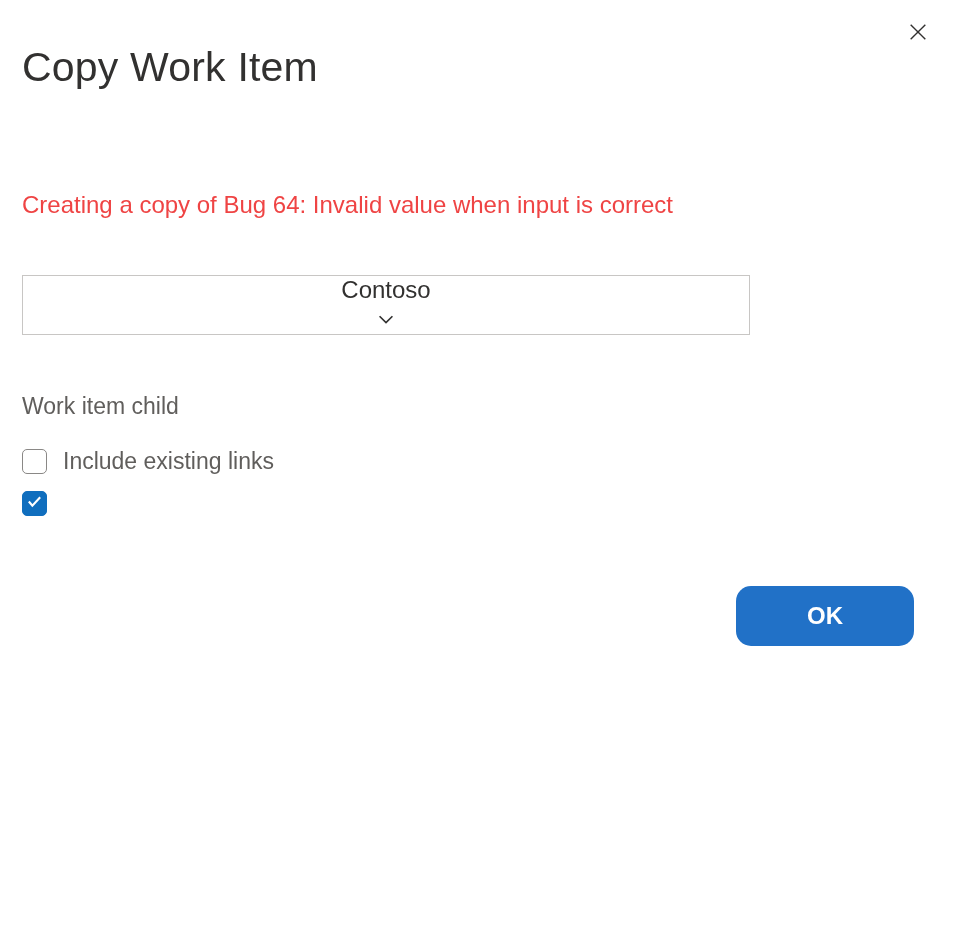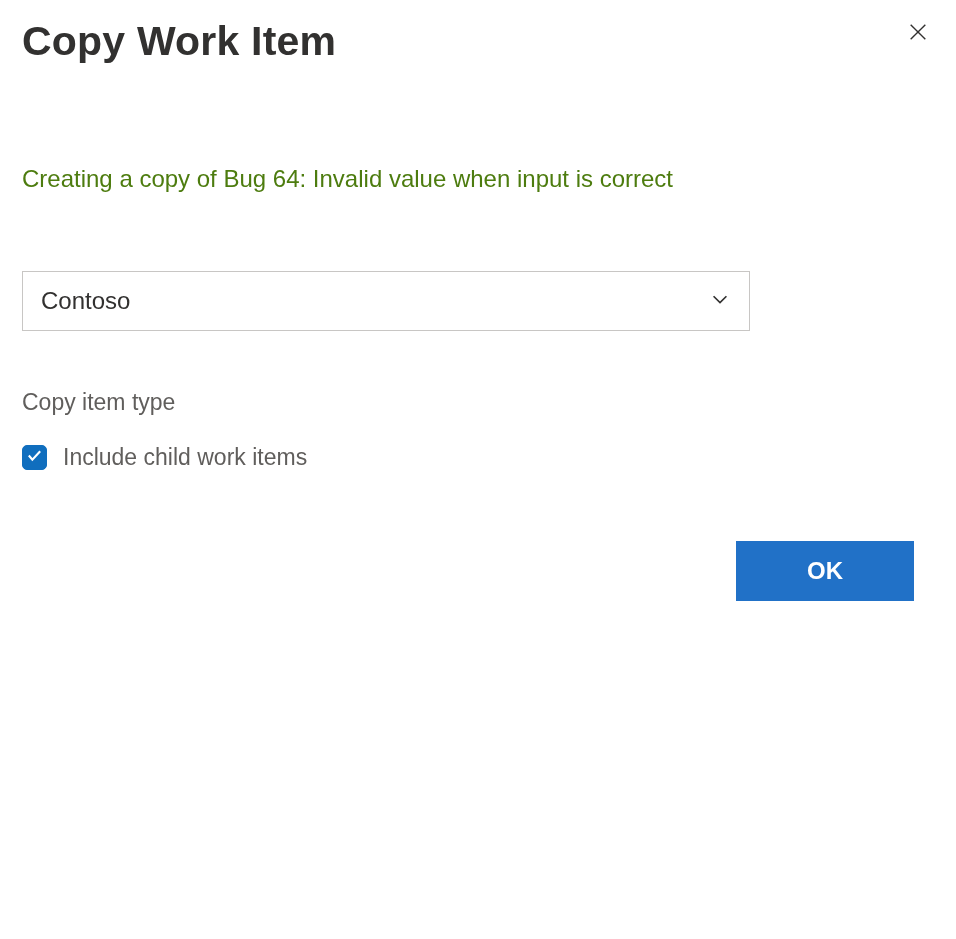--- a/index.html
+++ b/index.html
@@ -29,30 +29,31 @@
       color: #323130;
     }
     .close-btn svg {
       width: 22px;
       height: 22px;
       stroke: #323130;
       stroke-width: 1.5;
     }
     .dialog-title {
       font-size: 41px;
-      font-weight: 700;
-      color: #323130;
+      font-weight: 400;
+      color: #323130;
+      margin-top: 26px;
       margin-bottom: 100px;
       letter-spacing: 0.2px;
     }
     .description {
       font-size: 24px;
-      color: #4d7c0f;
-      font-weight: 400;
-      margin-bottom: 78px;
+      color: #ef4444;
+      font-weight: 400;
+      margin-bottom: 56px;
     }
     .field-group {
       margin-bottom: 58px;
     }
     .field-label {
       font-size: 23px;
       color: #605e5c;
       font-weight: 400;
       margin-bottom: 18px;
       display: block;
@@ -60,20 +61,21 @@
     .dropdown {
       width: 728px;
       height: 60px;
       border: 1px solid #c8c6c4;
       background: #ffffff;
       display: flex;
       align-items: center;
       justify-content: space-between;
       padding: 0 18px;
       cursor: pointer;
+      flex-direction: column;
     }
     .dropdown-value {
       font-size: 24px;
       color: #323130;
       font-weight: 400;
     }
     .dropdown-chevron svg {
       width: 22px;
       height: 22px;
       stroke: #323130;
@@ -133,20 +135,21 @@
       border: none;
       cursor: pointer;
       display: flex;
       align-items: center;
       justify-content: center;
       padding: 0 24px;
     }
     .btn-primary {
       background: #2171c7;
       color: #ffffff;
+      border-radius: 15px;
     }
     .btn-secondary {
       background: #f3f2f1;
       color: #323130;
     }
   </style>
 </head>
 <body>
 
 <div class="close-btn">
@@ -167,31 +170,34 @@
     <span class="dropdown-value">Contoso</span>
     <span class="dropdown-chevron">
       <svg viewBox="0 0 24 24">
           <polyline points="5 9 12 16 19 9"></polyline>
         </svg>
     </span>
   </div>
 </div>
 
 <div class="field-group">
-  <label class="field-label">Copy item type</label>
+  <label class="field-label">Work item child</label>
 </div>
 
 <div class="checkbox-list">
+  <div class="checkbox-row">
+    <div class="checkbox-box"></div>
+    <span class="checkbox-label">Include existing links</span>
+  </div>
   <div class="checkbox-row">
     <div class="checkbox-box checked">
       <span>
         <svg viewBox="0 0 24 24">
             <polyline points="4 12 9 18 20 6"></polyline>
           </svg>
       </span>
     </div>
-    <span class="checkbox-label">Include child work items</span>
   </div>
 </div>
 
 <div class="button-row">
   <button class="btn btn-primary">OK</button>
 </div>
 
 </body></html>

